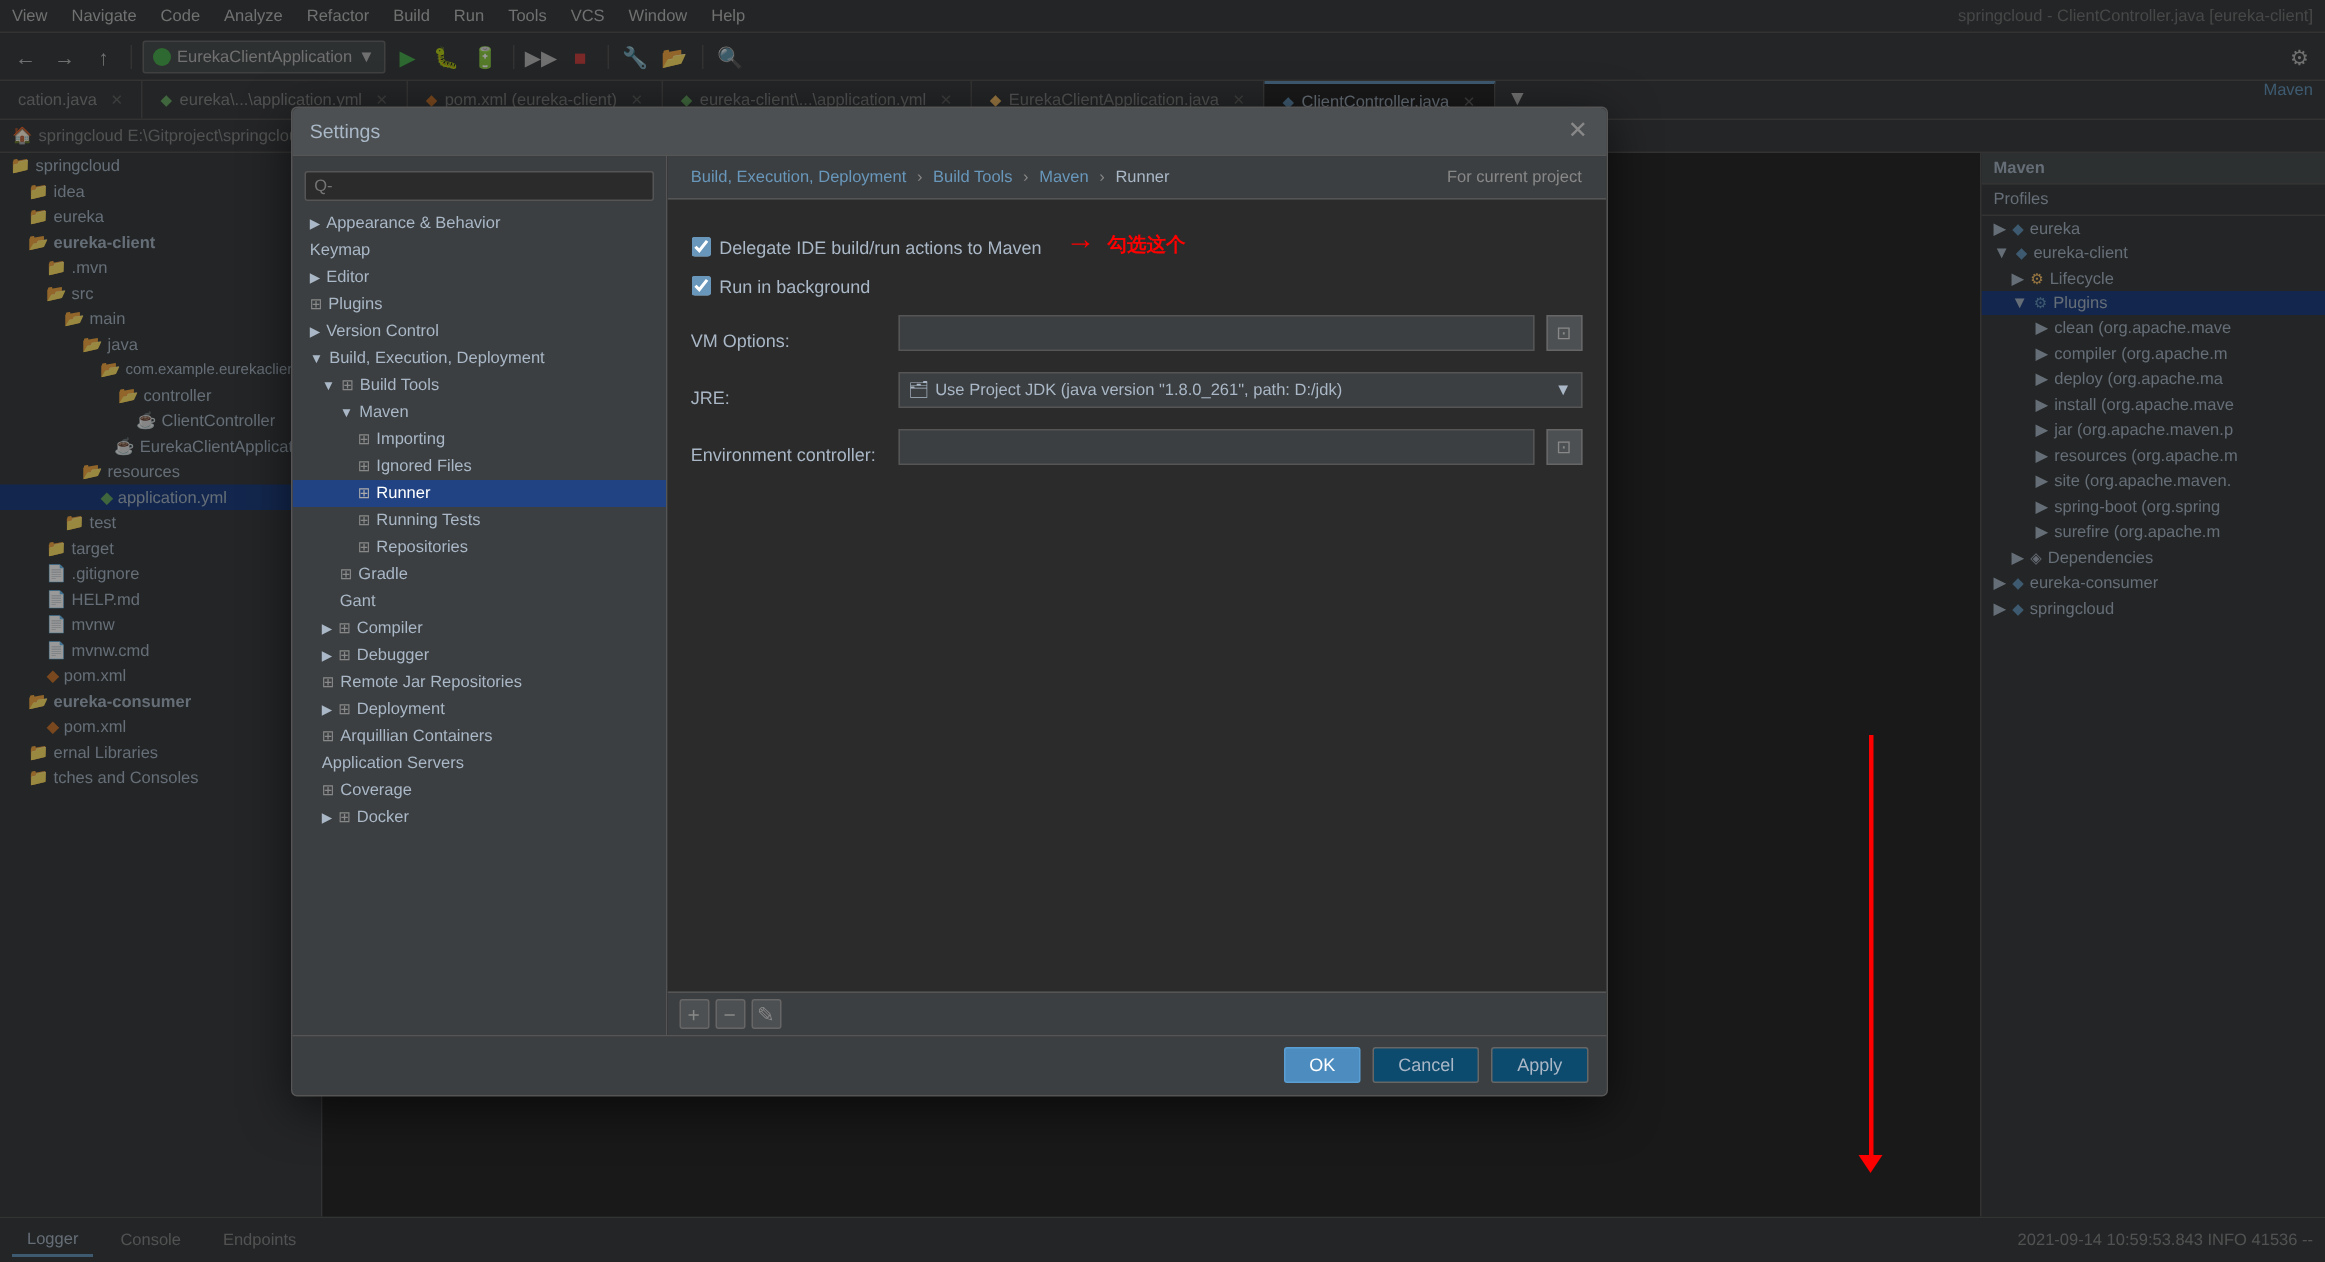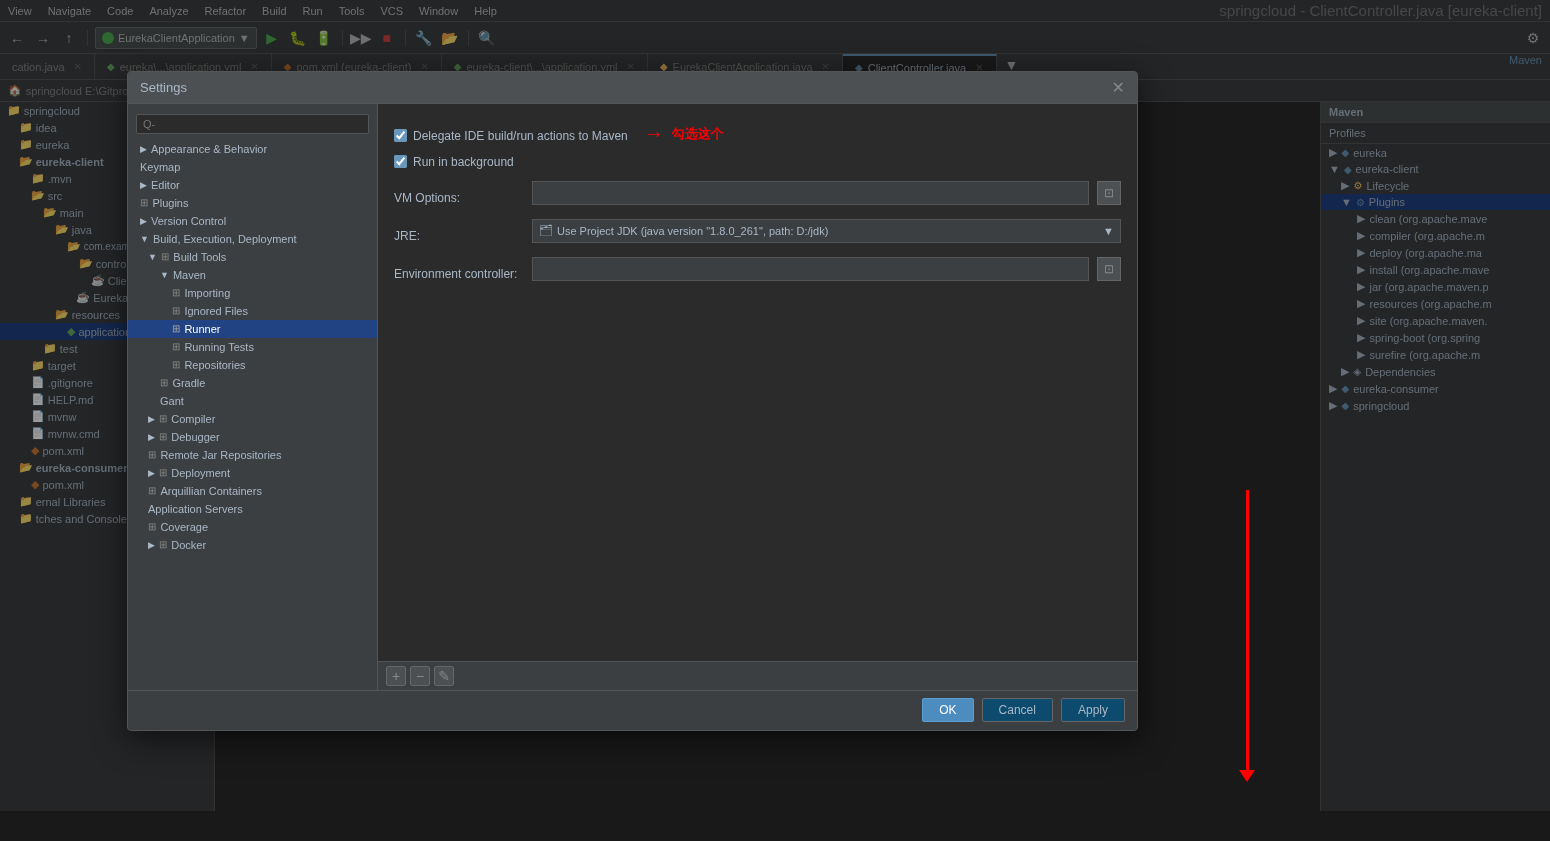--- a/index.html
+++ b/index.html
@@ -50,21 +50,21 @@
     .maven-tree-item { padding: 2px 8px; display: flex; align-items: center; gap: 4px; cursor: pointer; white-space: nowrap; }
     .maven-tree-item.selected { background: #214283; }
     
     
     .bottom-bar { height: 30px; background: #3c3f41; border-top: 1px solid #555; display: flex; align-items: center; gap: 8px; padding: 0 8px; font-size: 11px; }
     .bottom-tab { padding: 4px 10px; cursor: pointer; color: #888; }
     .bottom-tab.active { color: #a9b7c6; border-bottom: 2px solid #6897bb; }
     
     
     .overlay { position: absolute; top: 0; left: 0; width: 100%; height: 100%; background: rgba(0,0,0,0.4); z-index: 100; display: flex; align-items: center; justify-content: center; }
-    .settings-dialog { width: 1011px; height: 660px; background: #3c3f41; border: 1px solid #555; border-radius: 4px; box-shadow: 0 8px 32px rgba(0,0,0,0.6); display: flex; flex-direction: column; position: relative; top: -20px; left: -160px; margin-left: 35px; }
+    .settings-dialog { width: 878px; height: 660px; background: #3c3f41; border: 1px solid #555; border-radius: 4px; box-shadow: 0 8px 32px rgba(0,0,0,0.6); display: flex; flex-direction: column; position: relative; top: -20px; left: -160px; margin-left: 35px; }
     .dialog-title { height: 32px; background: #4c5052; display: flex; align-items: center; padding: 0 12px; font-size: 13px; color: #a9b7c6; border-bottom: 1px solid #555; border-radius: 4px 4px 0 0; justify-content: space-between; }
     .dialog-close { cursor: pointer; color: #888; font-size: 16px; }
     
     .dialog-body { display: flex; flex: 1; overflow: hidden; }
     
     
     .settings-left { width: 250px; background: #3c3f41; border-right: 1px solid #555; overflow-y: auto; padding: 4px 0; }
     .settings-search { padding: 6px 8px; }
     .settings-search input { width: 100%; background: #2b2b2b; border: 1px solid #555; color: #a9b7c6; padding: 3px 6px; font-size: 11px; border-radius: 2px; outline: none; }
     .settings-item { padding: 3px 12px; cursor: pointer; font-size: 11px; color: #a9b7c6; display: flex; align-items: center; gap: 4px; }
@@ -115,21 +115,21 @@
     <span>Code</span>
     <span>Analyze</span>
     <span>Refactor</span>
     <span>Build</span>
     <span>Run</span>
     <span>Tools</span>
     <span>VCS</span>
     <span>Window</span>
     <span>Help</span>
     <span style="flex:1"></span>
-    <span style="font-size:15px;color:#777;text-align:center;">springcloud - ClientController.java [eureka-client]</span>
+    <span style="font-size:11px;color:#777;text-align:center;">springcloud - ClientController.java [eureka-client]</span>
   </div>
 
   <div class="toolbar">
     <button class="toolbar-btn">←</button>
     <button class="toolbar-btn">→</button>
     <button class="toolbar-btn">↑</button>
     <div class="toolbar-sep"></div>
     <div class="toolbar-dropdown">
       <span style="width:12px;height:12px;background:#4caf50;border-radius:50%;display:inline-block;"></span>
       <span>EurekaClientApplication</span>
@@ -487,20 +487,27 @@
       </div>
 
       <div class="maven-tree-item">
         <span>▶</span>
         <span style="color:#6897bb;font-size:10px;">◆</span>
         <span>springcloud</span>
       </div>
     </div>
   </div>
 
+  <div class="bottom-bar">
+    <span class="bottom-tab active">Logger</span>
+    <span class="bottom-tab">Console</span>
+    <span class="bottom-tab">Endpoints</span>
+    <span style="flex:1;"></span>
+    <span style="color:#888;">2021-09-14 10:59:53.843   INFO 41536 --</span>
+  </div>
 
   <div class="overlay">
     <div class="settings-dialog">
 
       <div class="dialog-title">
         <span>Settings</span>
         <span class="dialog-close">✕</span>
       </div>
 
       <div class="dialog-body">
@@ -603,20 +610,30 @@
           </div>
           <div class="settings-item" style="padding-left:20px;">
             <span style="font-size:9px;">▶</span>
             <span style="font-size:10px;color:#888;">⊞</span>
             <span>Docker</span>
           </div>
         </div>
 
         <div class="settings-right">
 
+          <div class="settings-breadcrumb">
+            <span class="crumb-link">Build, Execution, Deployment</span>
+            <span class="crumb-sep">›</span>
+            <span class="crumb-link">Build Tools</span>
+            <span class="crumb-sep">›</span>
+            <span class="crumb-link">Maven</span>
+            <span class="crumb-sep">›</span>
+            <span class="crumb-current">Runner</span>
+            <span class="for-project">For current project</span>
+          </div>
 
           <div class="settings-content">
 
             <div class="settings-row">
               <label>
                 <input type="checkbox" checked="" style="">
                 <span>Delegate IDE build/run actions to Maven</span>
               </label>
 
               <span style="color:red;font-size:20px;margin-left:8px;">→</span>

